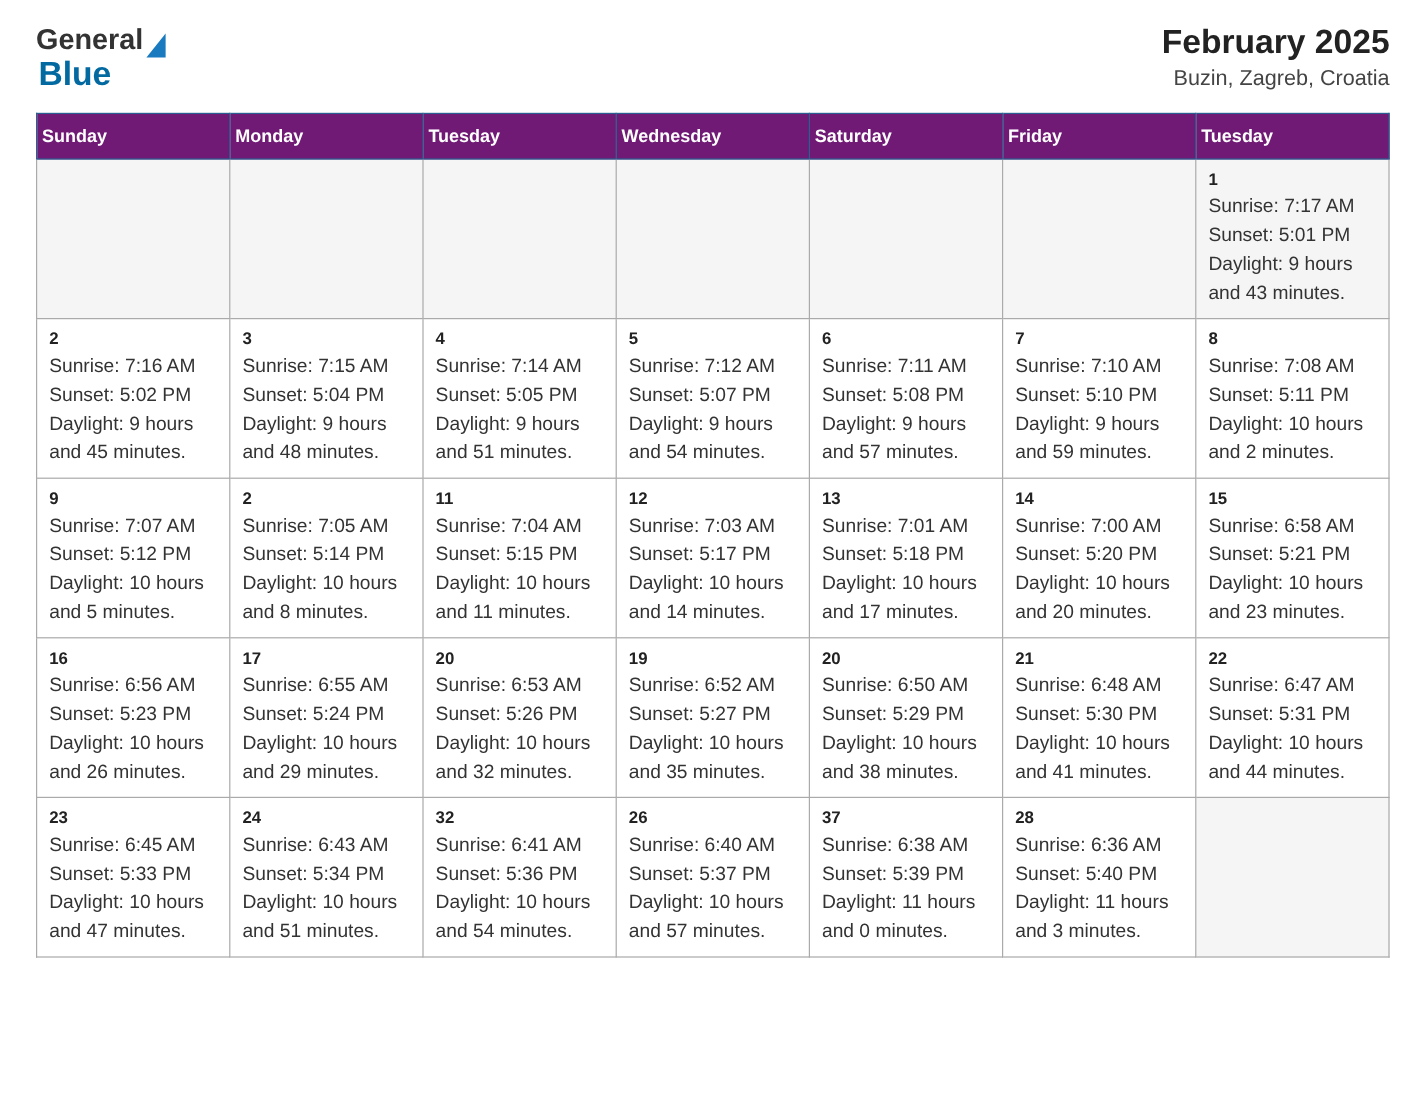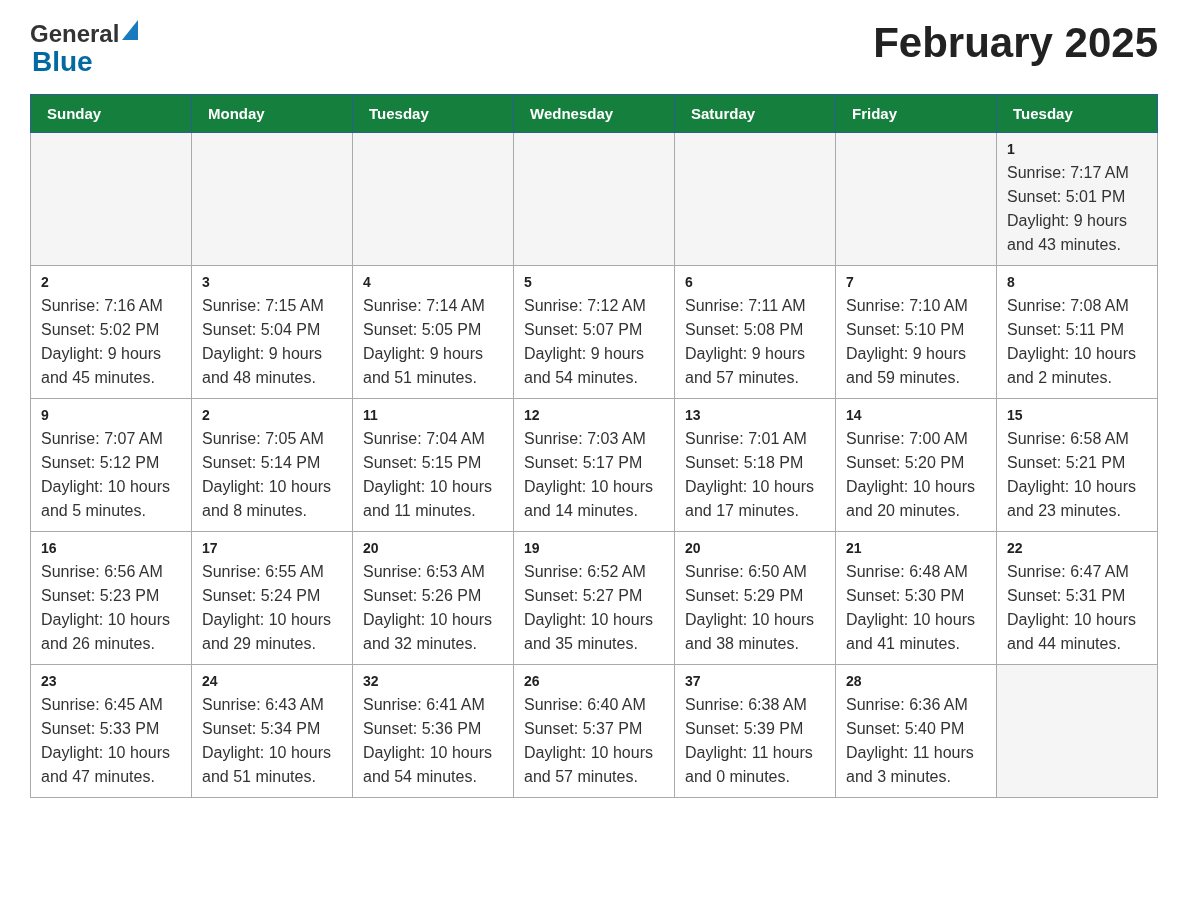--- a/index.html
+++ b/index.html
@@ -13,42 +13,42 @@
     .header {
       display: flex;
       justify-content: space-between;
       align-items: flex-start;
       margin-bottom: 16px;
     }
     .title-block {
       text-align: right;
     }
     .title-block h1 {
-      font-size: 42px;
+      font-size: 28px;
       font-weight: bold;
       color: #222;
       line-height: 1.1;
     }
     .title-block h2 {
       font-size: 18px;
       font-weight: normal;
       color: #444;
       margin-top: 4px;
     }
     .calendar {
       width: 100%;
       border-collapse: collapse;
       border: 1px solid #999;
     }
     .calendar thead tr th {
-      background-color: #15803d;
+      background-color: #701a75;
       color: #fff;
       font-size: 15px;
       font-weight: bold;
-      padding: 10px 16px;
+      padding: 10px 4px;
       text-align: left;
       border: 1px solid #2a5f91;
     }
     .calendar tbody tr td {
       vertical-align: top;
       padding: 8px 10px;
       border: 1px solid #aaa;
       font-size: 12.5px;
       color: #333;
       width: 14.28%;
@@ -73,21 +73,21 @@
     .empty-cell {
       background-color: #f5f5f5;
     }
     .logo-wrapper {
       display: flex;
       flex-direction: column;
       align-items: flex-start;
     }
     .logo-line1 {
       display: flex;
-      align-items: flex-start;
+      align-items: flex-end;
     }
     .logo-text-general {
       font-size: 24px;
       font-weight: bold;
       color: #333;
     }
     .logo-arrow {
       display: inline-block;
       width: 0;
       height: 0;
@@ -112,20 +112,21 @@
 <div class="header">
   <div class="logo-wrapper">
     <div class="logo-line1">
       <span class="logo-text-general">General</span>
       <span class="logo-arrow"></span>
     </div>
     <span class="logo-text-blue">Blue</span>
   </div>
   <div class="title-block">
     <h1>February 2025</h1>
+    <h2>Buzin, Zagreb, Croatia</h2>
   </div>
 </div>
 
 <table class="calendar">
   <thead>
     <tr>
     <th>Sunday</th>
         <th>Monday</th>
         <th>Tuesday</th>
         <th>Wednesday</th>

